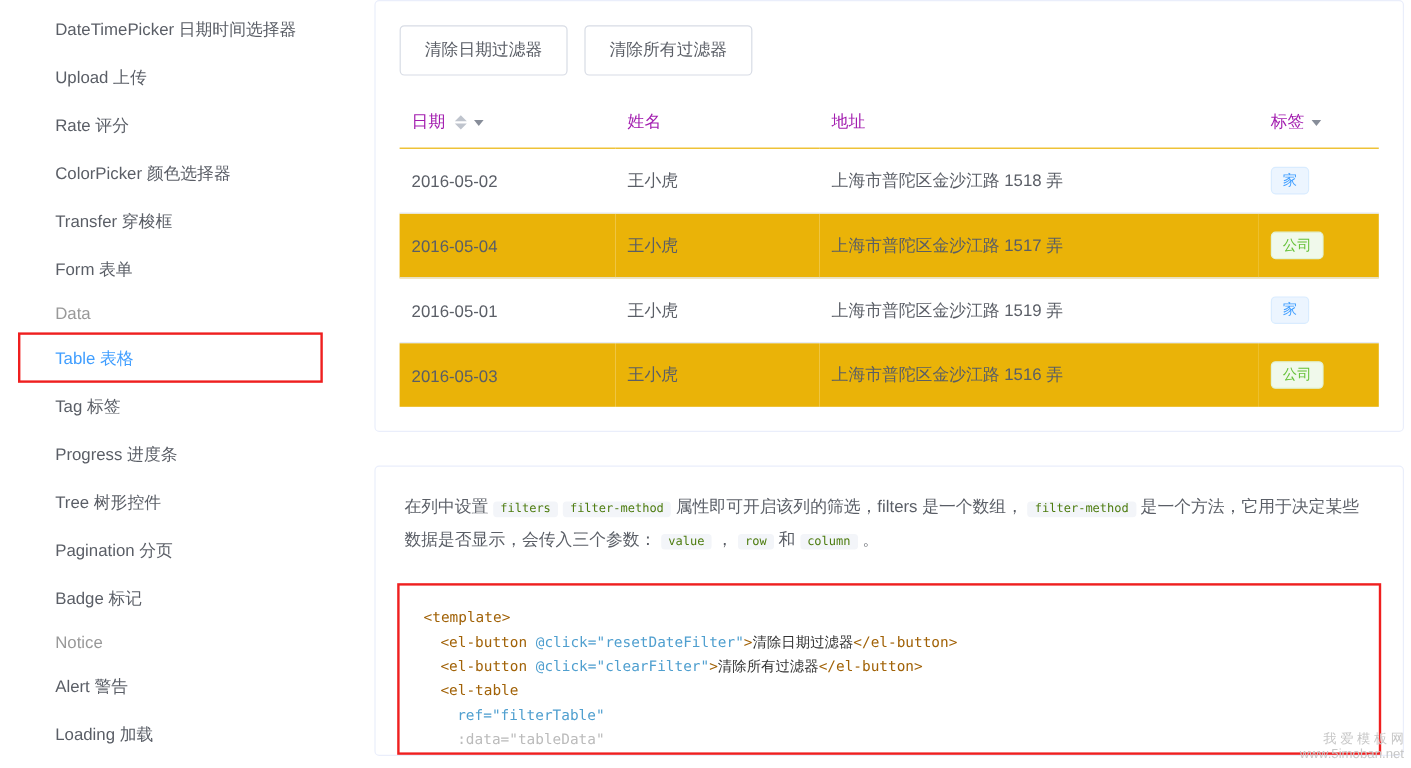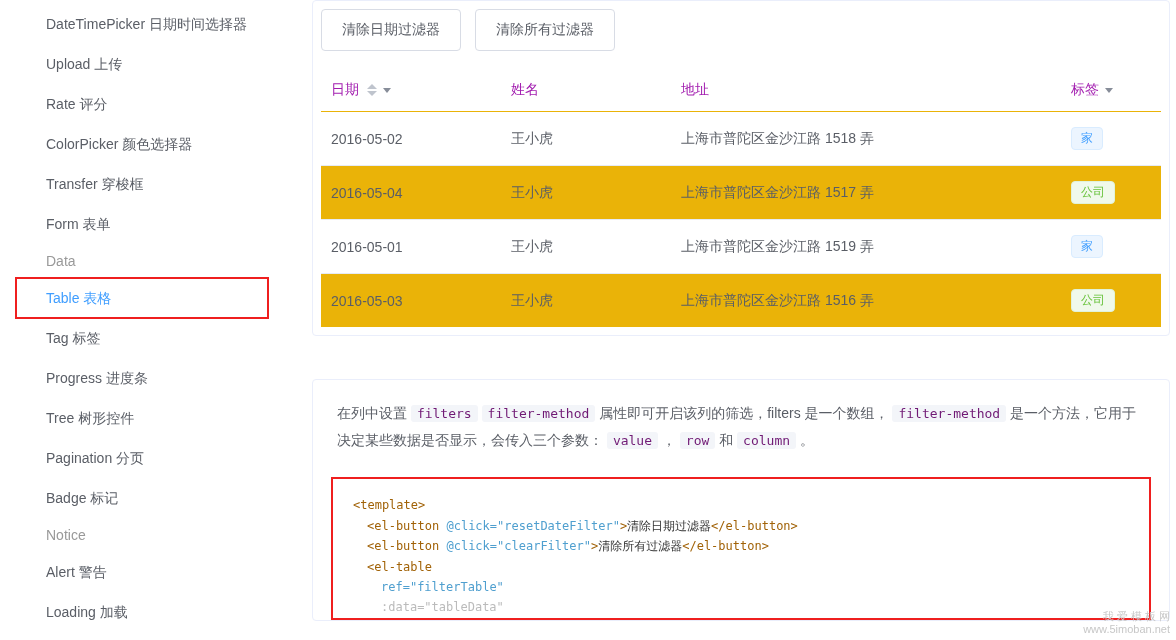--- a/index.html
+++ b/index.html
@@ -6,21 +6,21 @@
 body { font-family: -apple-system, BlinkMacSystemFont, "Segoe UI", "PingFang SC", "Microsoft YaHei", sans-serif; font-size: 14px; color: #5a5e66; background: #fff; width: 1176px; height: 640px; overflow: hidden; position: relative; }
 
 .page { display: flex; }
 .sidebar { width: 294px; padding-left: 46px; padding-top: 4px; flex-shrink: 0; }
 .sidebar .nav-item { height: 40px; line-height: 40px; color: #5a5e66; font-size: 14px; cursor: pointer; }
 .sidebar .nav-item.active { color: #409EFF; outline: 2px solid #ef1f1f; outline-offset: -1px; margin-left: -30px; padding-left: 30px; width: calc(100% + 4px); }
 .sidebar .nav-group { height: 34px; line-height: 34px; color: #999; font-size: 14px; }
 
 .main { flex: 1; padding: 0 6px 0 18px; }
 
-.card { border: 1px solid #eaeefb; border-radius: 4px; padding: 8px; margin-bottom: 43px; }
+.card { border: 1px solid #eaeefb; border-radius: 4px; padding: 20px; margin-bottom: 28px; }
 
 .btn { display: inline-block; border: 1px solid #d8dce5; border-radius: 4px; background: #fff; color: #5a5e66; padding: 11px 20px; font-size: 14px; cursor: pointer; margin-right: 10px; }
 
 .table { width: 100%; border-collapse: collapse; margin-top: 18px; }
 .table th { text-align: left; font-weight: 500; color: #a21caf; padding: 12px 10px; border-bottom: 1px solid #eab308; font-size: 14px; }
 .table td { padding: 15px 10px; border-bottom: 1px solid #e6ebf5; color: #5a5e66; font-size: 14px; }
 .table tr.striped td { background: #eab308; }
 .table tr:last-child td { border-bottom: none; }
 
 .sort-caret, .filter-caret { display: inline-flex; flex-direction: column; vertical-align: middle; margin-left: 4px; }
@@ -28,21 +28,21 @@
 .caret-down { width: 0; height: 0; border-left: 5px solid transparent; border-right: 5px solid transparent; border-top: 5px solid #bfc4cd; }
 .filter-caret { margin-left: 2px; }
 .filter-caret .caret-down { border-left-width: 4px; border-right-width: 4px; border-top-color: #878d99; }
 
 .tag { display: inline-block; border-radius: 4px; padding: 2px 9px; font-size: 12px; border: 1px solid; }
 .tag.primary { color: #409EFF; background: #ecf5ff; border-color: #d9ecff; }
 .tag.success { color: #67C23A; background: #f0f9eb; border-color: #e1f3d8; }
 
 .desc-card { border: 1px solid #eaeefb; border-radius: 4px; padding: 20px 24px 0 24px; }
 .desc-text { line-height: 1.9; color: #5a5e66; font-size: 14px; }
-.code-tag { background: #f3f5f9; color: #701a75; padding: 1px 6px; border-radius: 3px; font-family: Menlo, Consolas, monospace; font-size: 13px; }
+.code-tag { background: #f3f5f9; color: #4d7c0f; padding: 1px 6px; border-radius: 3px; font-family: Menlo, Consolas, monospace; font-size: 10px; }
 
 .code-block { border: 2px solid #ef1f1f; margin-top: 24px; margin-left: -6px; margin-right: -6px; padding: 16px 20px 0 20px; font-family: Menlo, Consolas, monospace; font-size: 12px; line-height: 1.7; }
 .code-block .t { color: #a16207; }
 .code-block .a { color: #4f9fcf; }
 .code-block .s { color: #4f9fcf; }
 .code-block .x { color: #333; }
 .code-block .muted { color: #bbb; }
 
 .watermark { position: absolute; right: 6px; bottom: 4px; font-size: 11px; color: #c7c7c7; text-align: right; line-height: 1.2; }
 </style>

